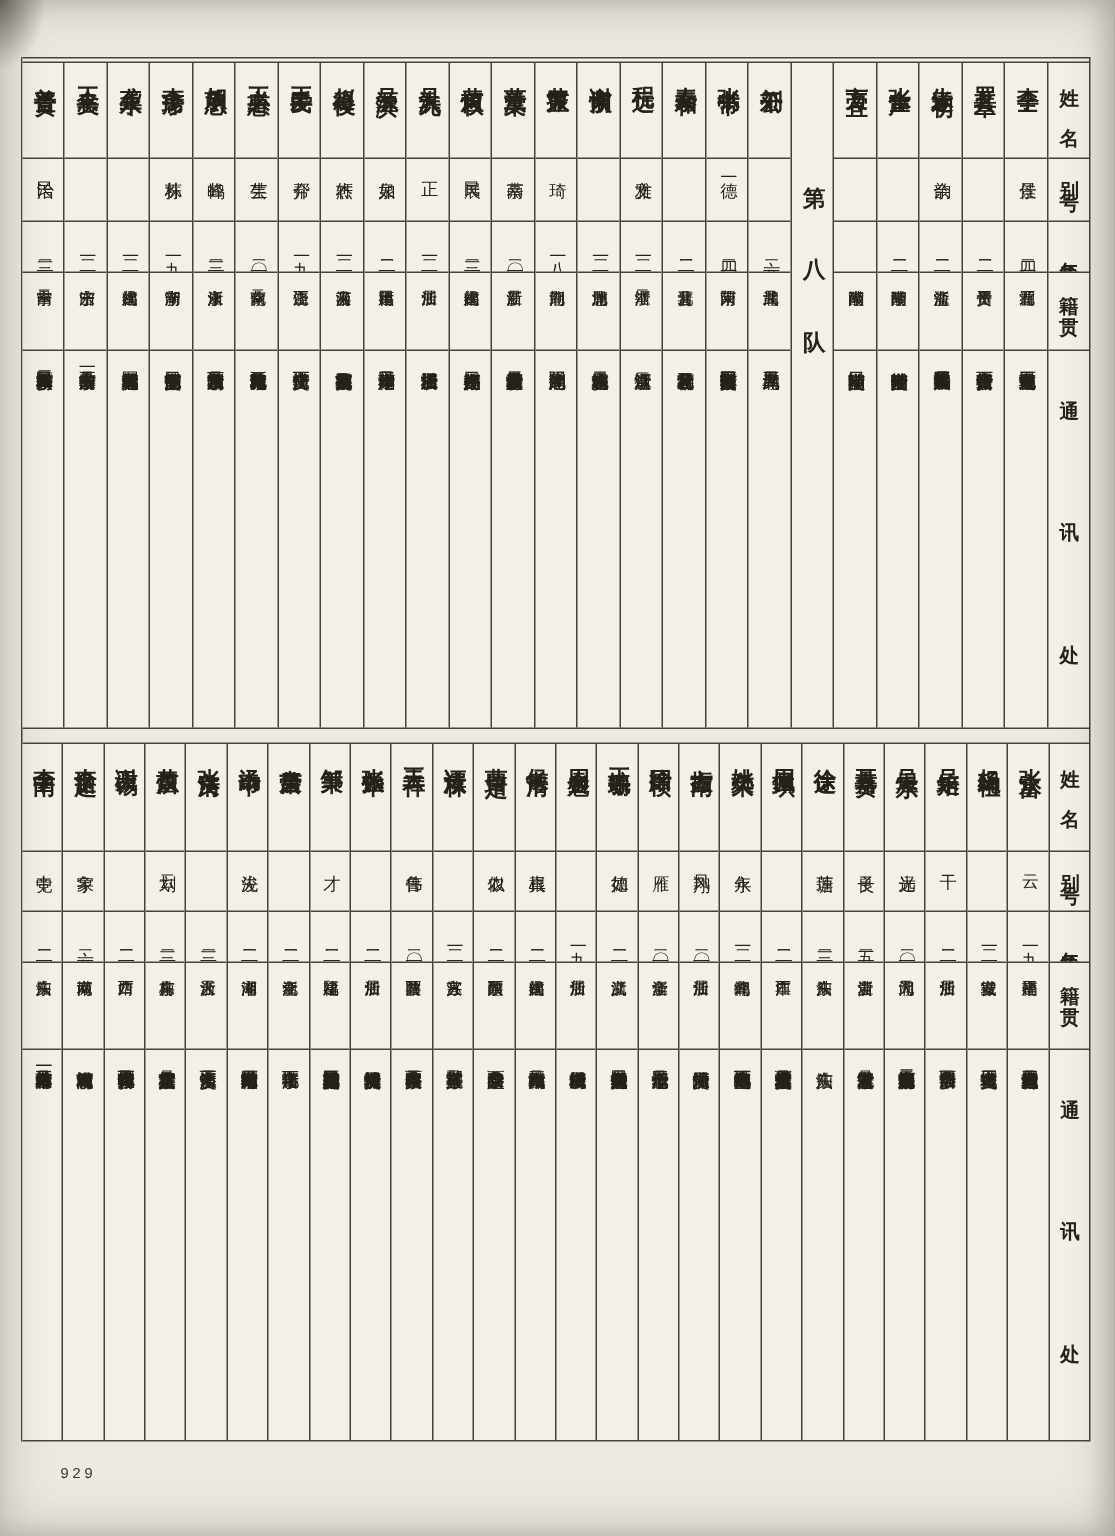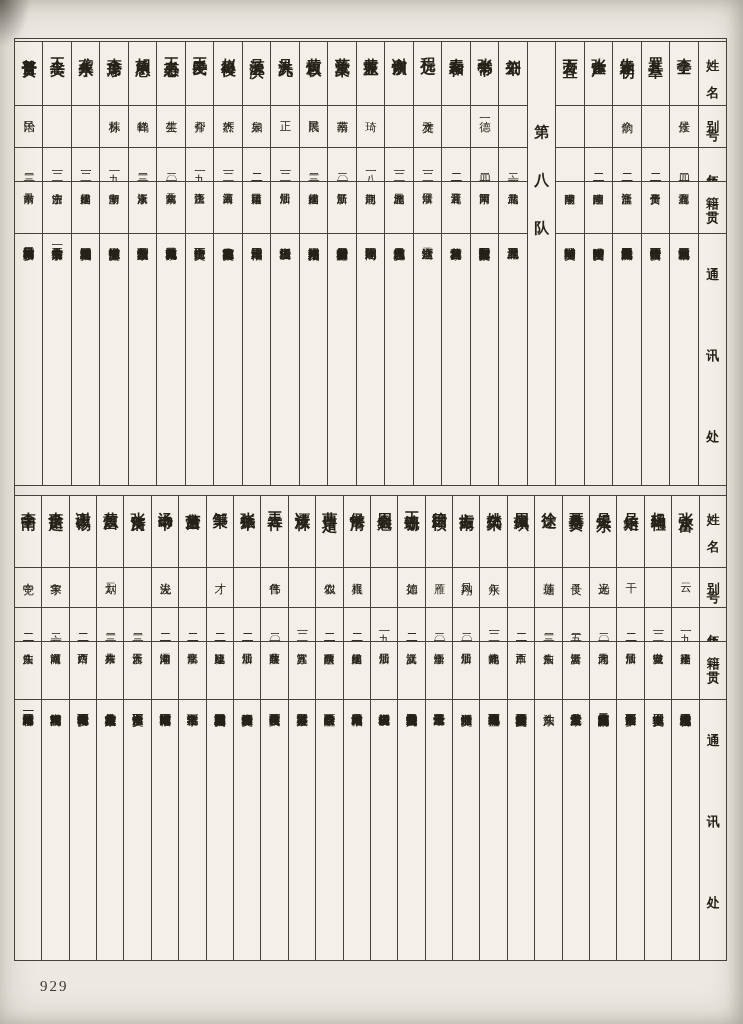--- a/index.html
+++ b/index.html
@@ -45,22 +45,22 @@
   .colh .cname .vtext  { letter-spacing: 2em;   margin-bottom: -2em;   padding-top: 7px; }
   .colh .alias .vtext  { letter-spacing: .7em;  margin-bottom: -.7em;  padding-top: 4px; }
   .colh .age .vtext    { letter-spacing: .15em; margin-bottom: -.15em; font-size: 12.5px; }
   .colh .origin .vtext { letter-spacing: 1.1em; margin-bottom: -1.1em; padding-top: 5px; }
   .colh .addr .vtext   { height: auto; letter-spacing: 6.3em; margin-bottom: -6.3em; padding-top: 22px; }
   
   .cold .c.full { flex: 1; border-bottom: none; }
   .cold .vtext { font-size: 15px; font-weight: 700; letter-spacing: 3.2em; padding-top: 70px; }
   .pageno {
     position: absolute; left: 40px; top: 978px;
-    font-size: 15px; letter-spacing: 2px; color: #3c372f;
-    font-family: Liberation Serif, serif;
+    font-size: 10px; letter-spacing: 2px; color: #3c372f;
+    font-family: Liberation Mono, monospace;
   }
 </style>
 </head>
 <body>
 
 <div class="scan">
   <div class="blotch"></div>
   <div class="frame">
     <div class="tbl t1" id="t1">
   <div class="col colh">

